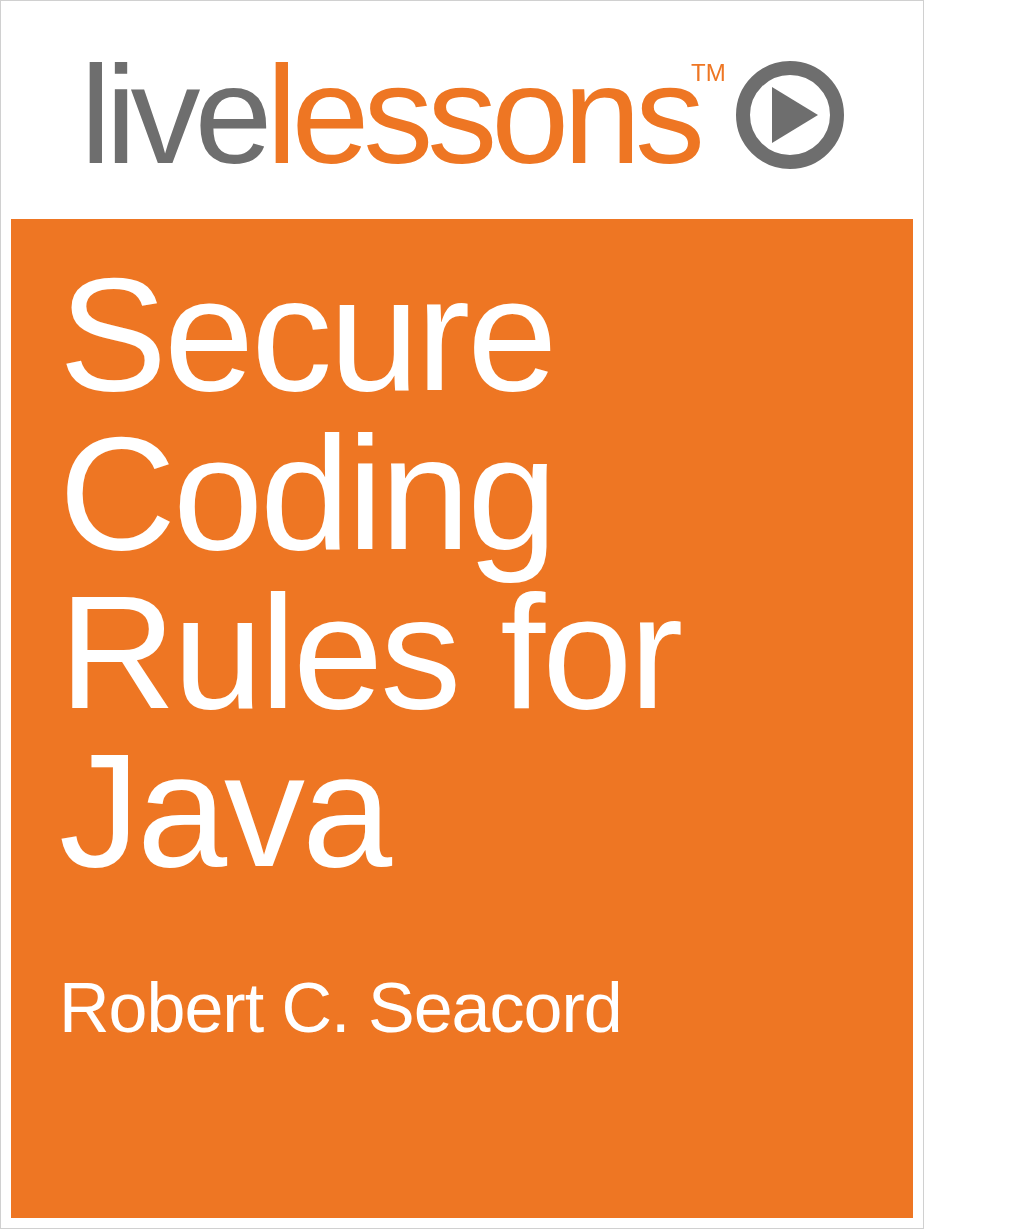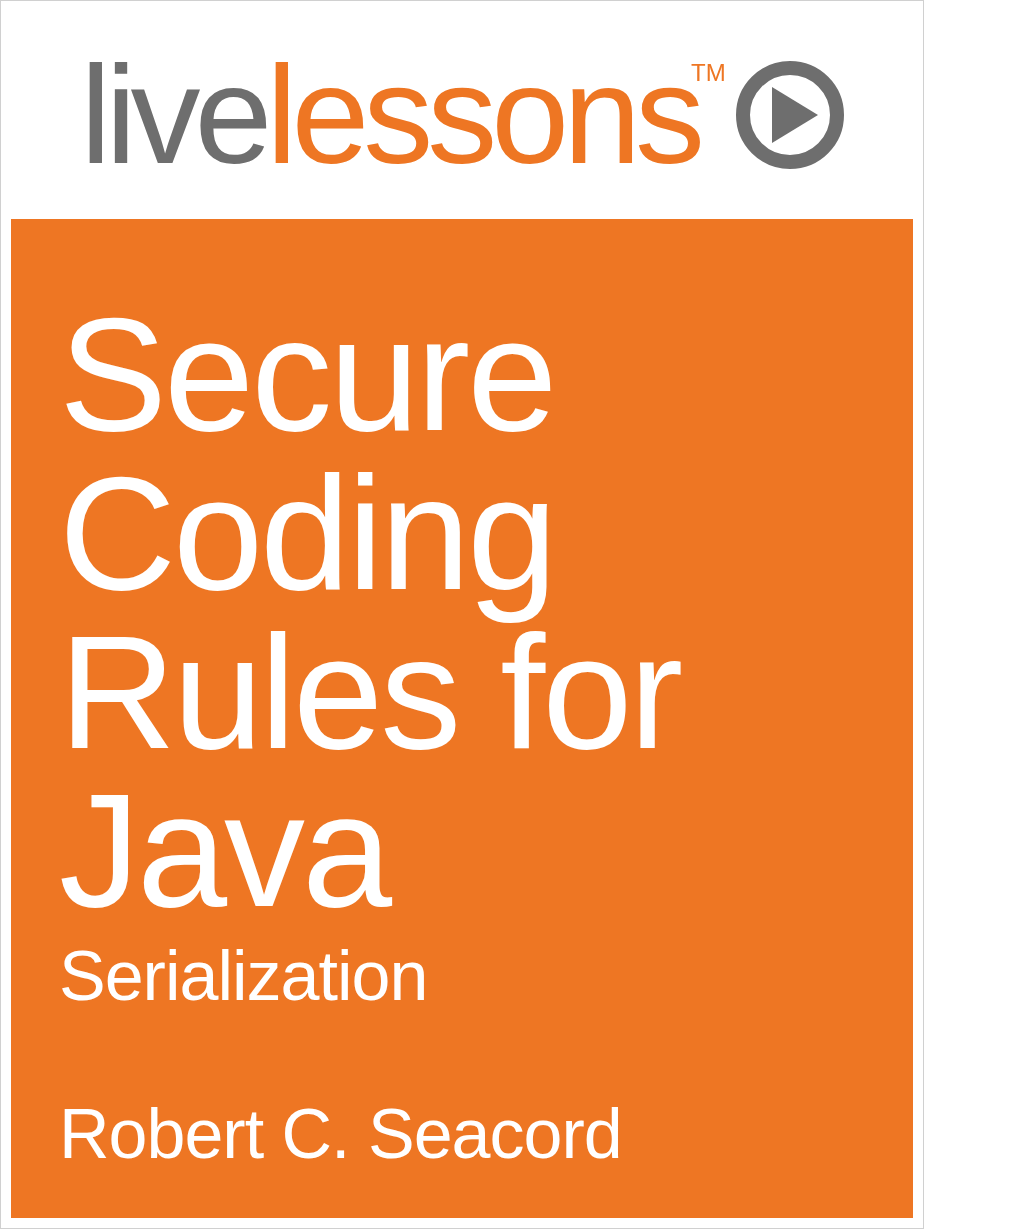--- a/index.html
+++ b/index.html
@@ -68,21 +68,21 @@
     border-top: 28px solid transparent;
     border-bottom: 28px solid transparent;
     border-left: 46px solid #6e6e6e;
     margin-left: 10px;
   }
   
   .main-panel {
     flex: 1;
     background: #ee7623;
     position: relative;
-    padding: 76px 48px 48px 48px;
+    padding: 36px 48px 48px 48px;
     color: #ffffff;
     overflow: hidden;
   }
   .title {
     font-size: 162px;
     font-weight: 200;
     line-height: 0.98;
     letter-spacing: -3px;
   }
   .subtitle {
@@ -152,19 +152,18 @@
           <span class="brand-live">live</span><span class="brand-lessons">lessons</span><span class="brand-tm">TM</span>
         </span>
         <span class="play-circle">
           <span class="play-triangle"></span>
         </span>
       </div>
     </div>
 
     <div class="main-panel">
       <div class="title">Secure Coding Rules for Java</div>
-      <div class="subtitle">Serialization</div>
       <div class="author">Robert C. Seacord</div>
 
     </div>
 
   </div>
 </div>
 
 </body></html>

